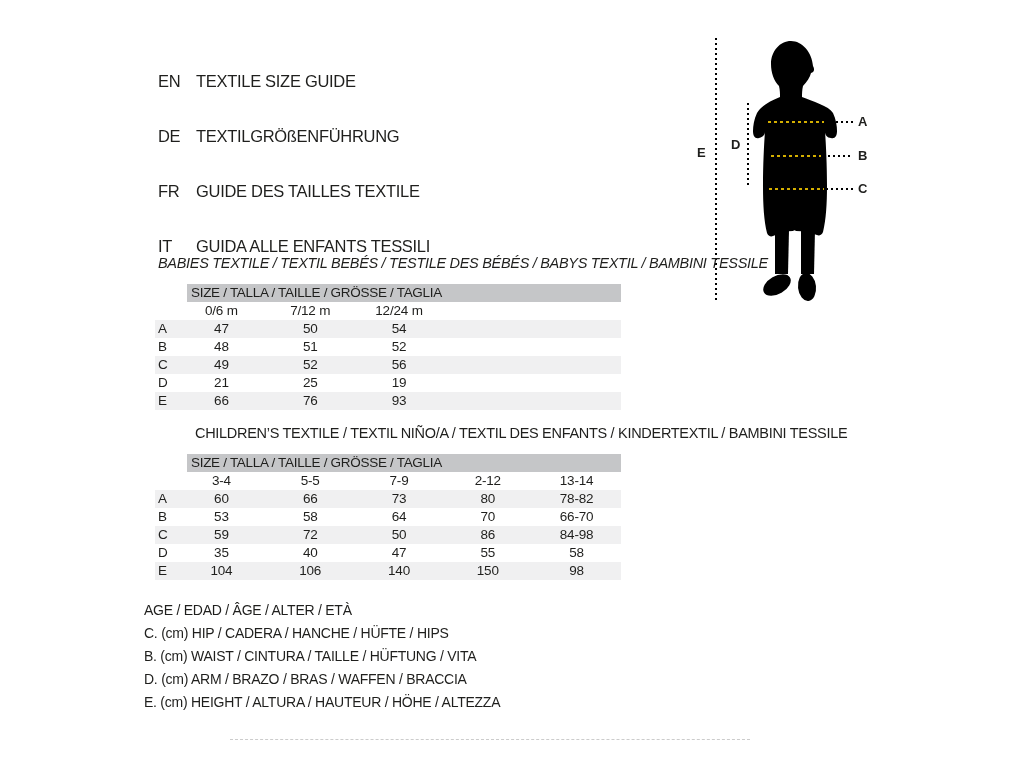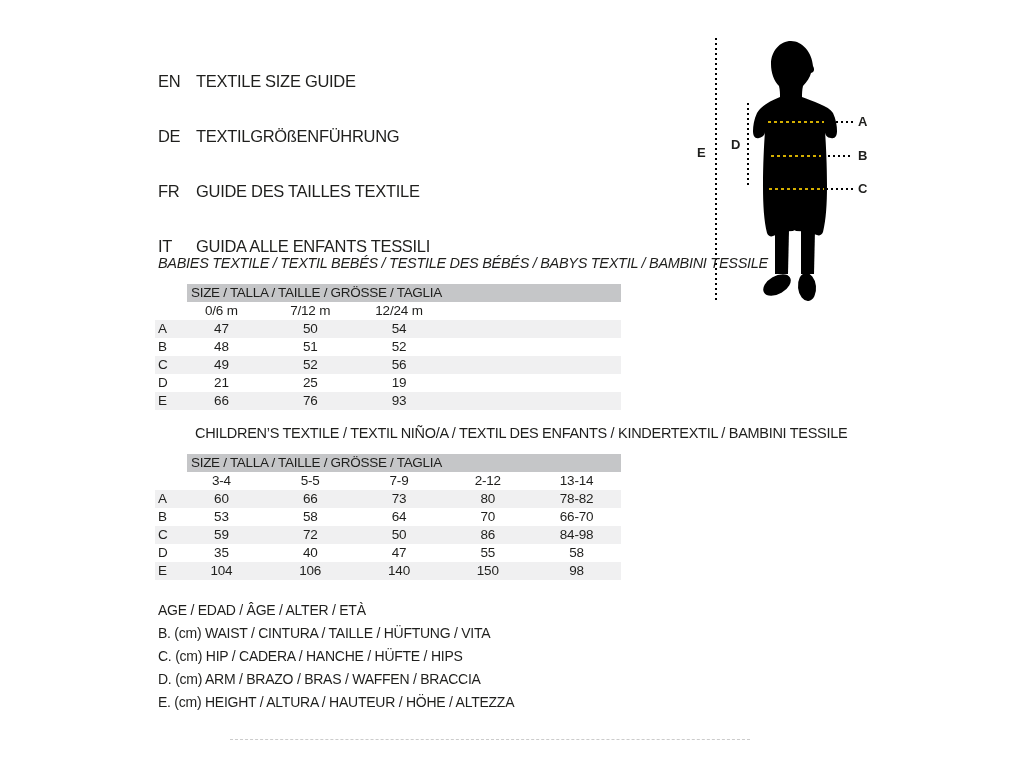--- a/index.html
+++ b/index.html
@@ -27,21 +27,21 @@
 
   
   .size-table{left:155px;width:466px;}
   .table-head{height:18px;line-height:18px;background:#c5c6c8;font-size:13.5px;letter-spacing:-0.3px;padding-left:4px;margin-left:32px;}
   .trow{display:flex;height:18px;line-height:18px;font-size:13.5px;letter-spacing:-0.2px;}
   .row-label{width:22px;padding-left:3px;box-sizing:border-box;}
   .cell{width:88.8px;text-align:center;}
   .rows .trow:nth-child(odd){background:#f0f0f1;}
 
   
-  .legend{left:158px;top:599px;}
+  .legend{left:144px;top:599px;}
   .legend-line{height:23px;line-height:23px;font-size:14px;letter-spacing:-0.25px;white-space:nowrap;}
 
   .cutline{left:230px;top:739px;width:520px;border-top:1px dashed #cccccc;height:0;}
 </style>
 </head>
 <body>
 
 <div class="abs lang-list">
   <div class="lang-row">
     <span class="lang-code">EN</span>
@@ -188,19 +188,19 @@
       <span class="cell">106</span>
       <span class="cell">140</span>
       <span class="cell">150</span>
       <span class="cell">98</span>
     </div>
   </div>
 </div>
 
 <div class="abs legend">
   <div class="legend-line">AGE / EDAD / ÂGE / ALTER / ETÀ</div>
+  <div class="legend-line">C. (cm) HIP / CADERA / HANCHE / HÜFTE / HIPS</div>
   <div class="legend-line">B. (cm) WAIST / CINTURA / TAILLE / HÜFTUNG / VITA</div>
-  <div class="legend-line">C. (cm) HIP / CADERA / HANCHE / HÜFTE / HIPS</div>
   <div class="legend-line">D. (cm) ARM / BRAZO / BRAS / WAFFEN / BRACCIA</div>
   <div class="legend-line">E. (cm) HEIGHT / ALTURA / HAUTEUR / HÖHE / ALTEZZA</div>
 </div>
 
 <div class="abs cutline"></div>
 
 </body></html>

